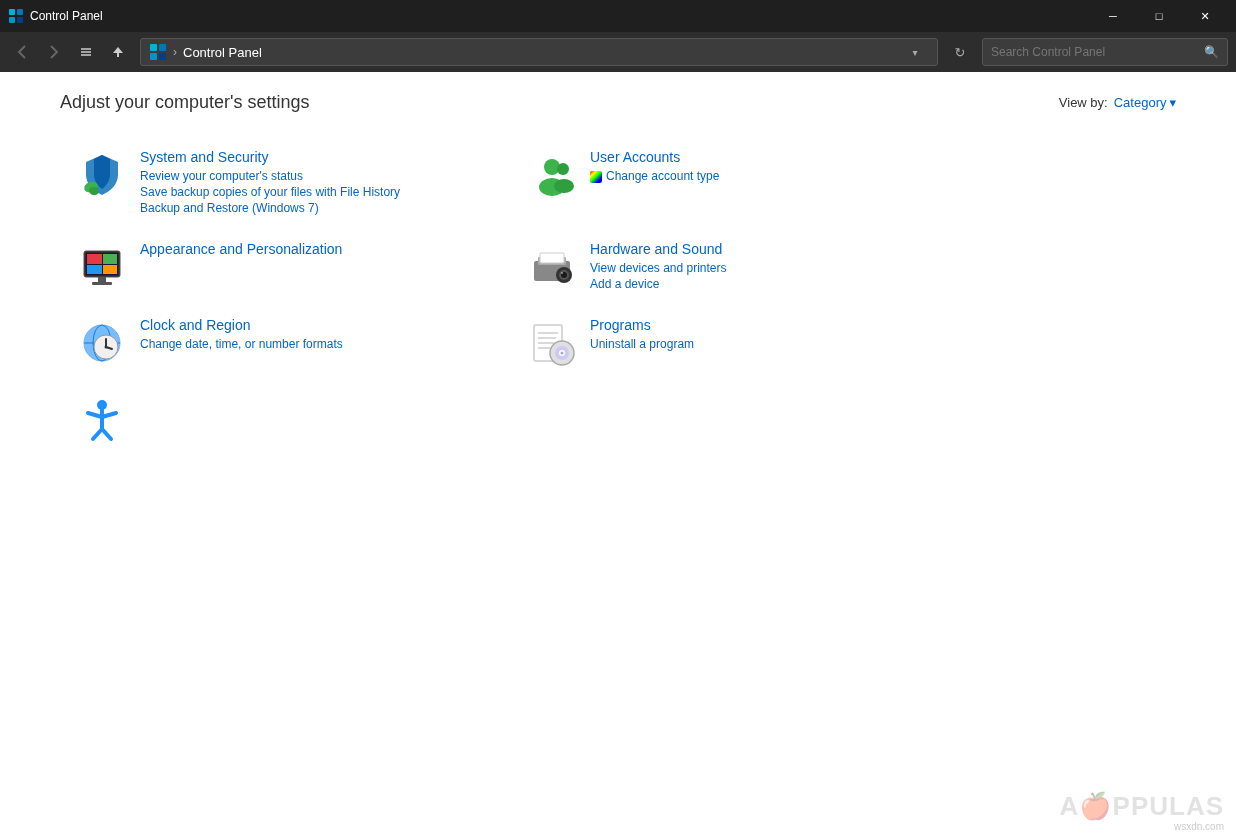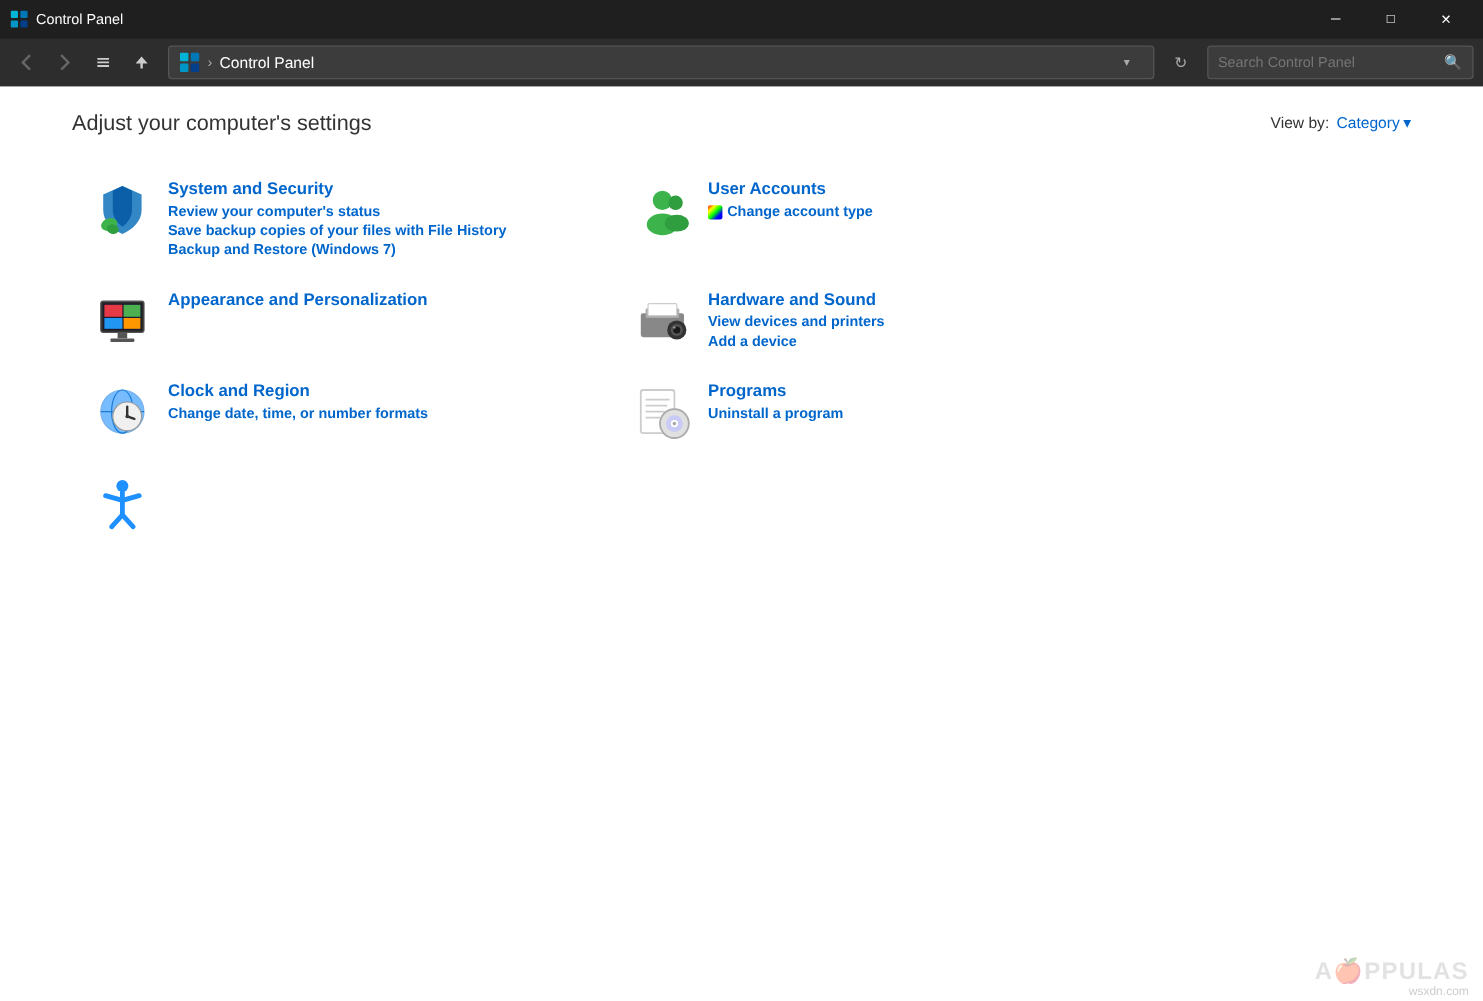--- a/index.html
+++ b/index.html
@@ -130,21 +130,21 @@
       align-items: center;
       justify-content: center;
       cursor: pointer;
       color: #aaaaaa;
       font-size: 13px;
       background: transparent;
       border: none;
     }
 
     .search-box {
-      width: 222px;
+      width: 246px;
       height: 28px;
       background: #3c3c3c;
       border: 1px solid #555555;
       border-radius: 3px;
       display: flex;
       align-items: center;
       padding: 0 8px;
       margin-left: 4px;
     }
     .search-input {
@@ -202,21 +202,20 @@
       align-items: center;
       gap: 3px;
     }
 
     
     .categories-grid {
       display: grid;
       grid-template-columns: 1fr 1fr;
       gap: 0;
       max-width: 900px;
-      font-weight: bold;
     }
 
     .category-item {
       display: flex;
       align-items: flex-start;
       padding: 12px 16px;
       gap: 12px;
       cursor: pointer;
     }
 
@@ -488,15 +487,15 @@
           <line x1="24" y1="34" x2="15" y2="44" stroke="#1e90ff" stroke-width="4" stroke-linecap="round"></line>
           <line x1="24" y1="34" x2="33" y2="44" stroke="#1e90ff" stroke-width="4" stroke-linecap="round"></line>
         </svg>
       </div>
     </div>
 
   </div>
 </div>
 
 <div class="watermark">
-  <span style="color:#aaa; font-size:20px; font-weight:bold; font-family: Arial, sans-serif; opacity:0.55;">A🍎PPULAS</span>
+  <span style="color:#aaa; font-size:26px; font-weight:bold; font-family: Arial, sans-serif; opacity:0.55;">A🍎PPULAS</span>
 </div>
 <div class="watermark-site" style="font-size:10px; color:#999; opacity:0.5;">wsxdn.com</div>
 
 </body></html>

